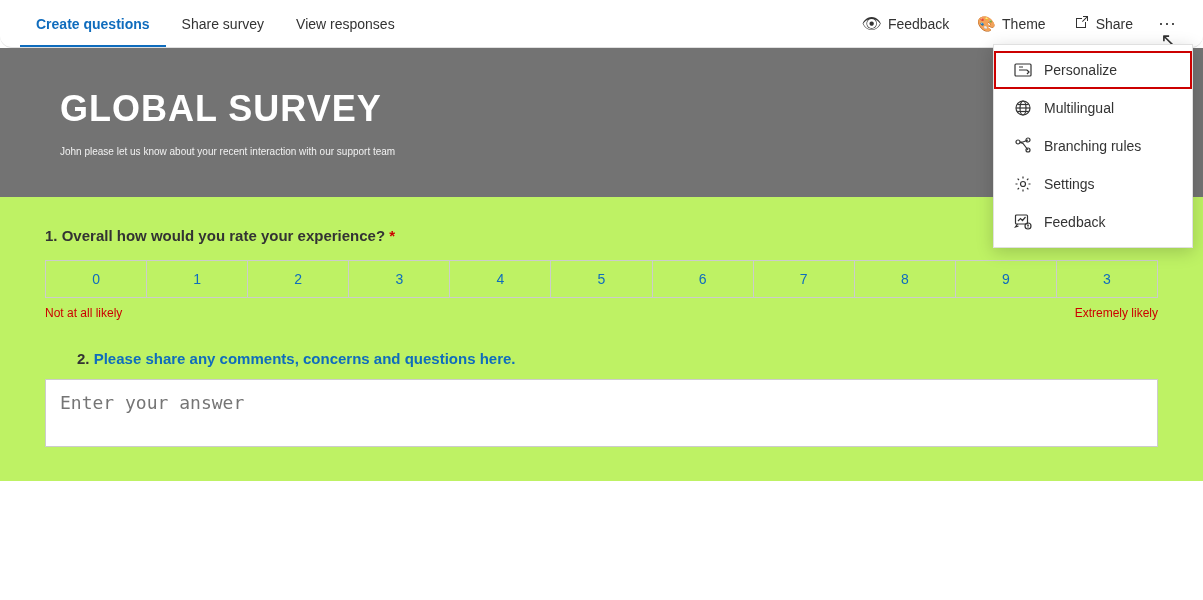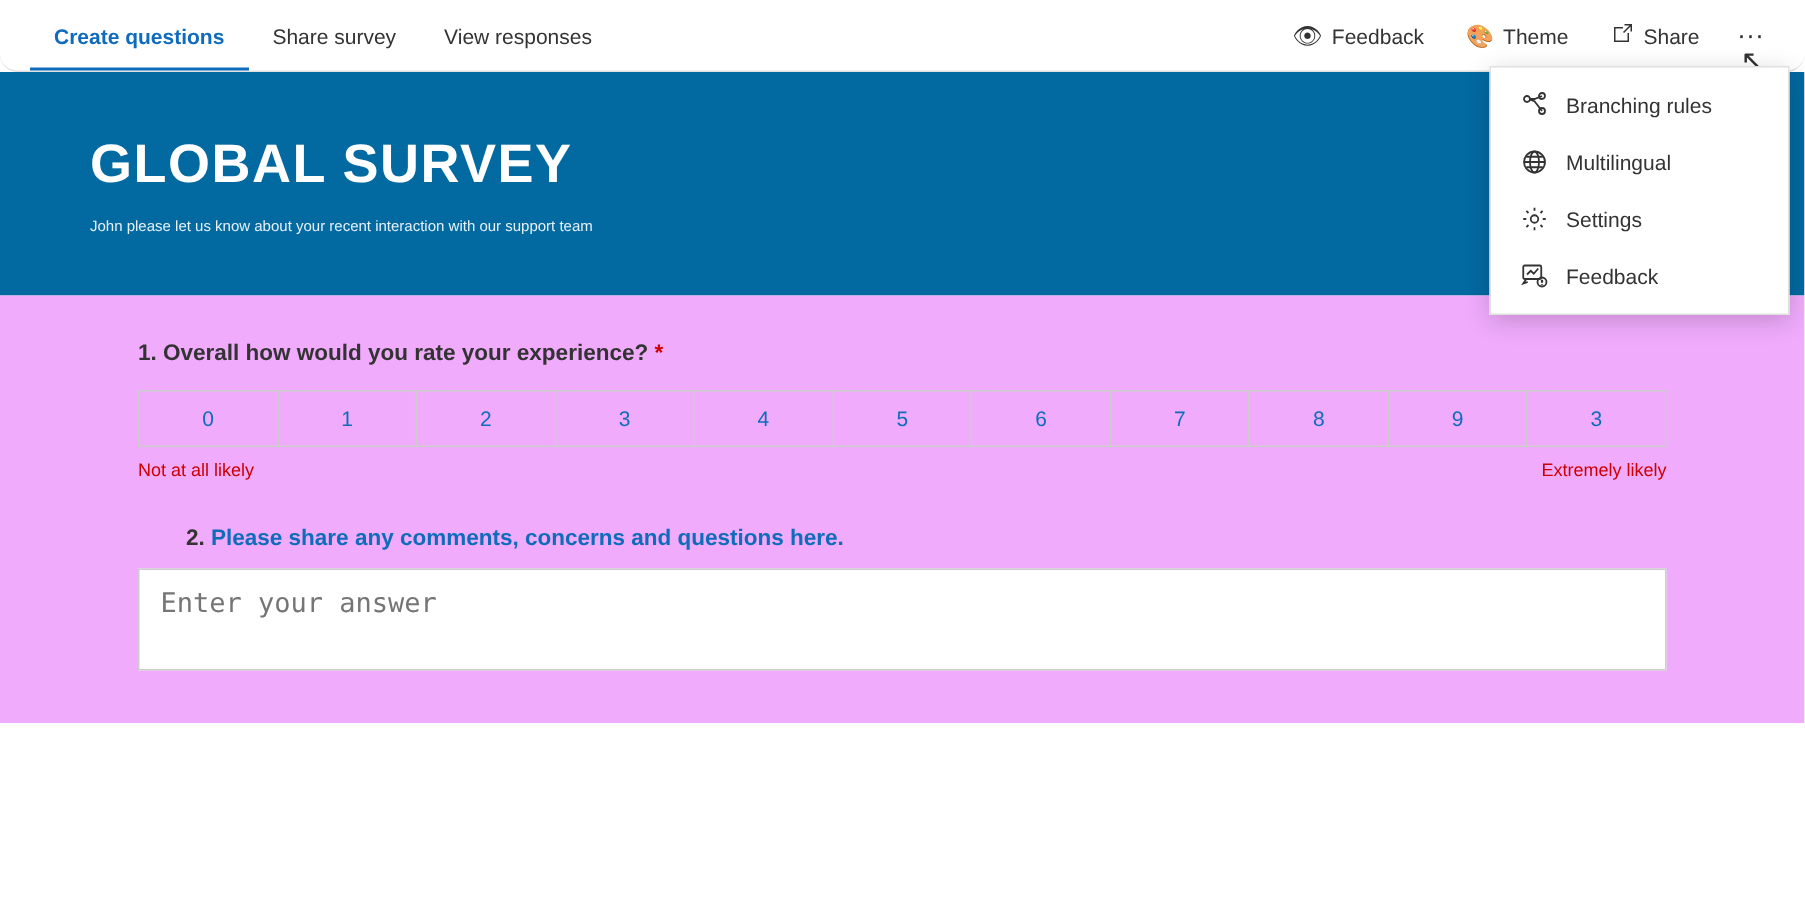--- a/index.html
+++ b/index.html
@@ -69,39 +69,39 @@
       justify-content: center;
       cursor: pointer;
       font-size: 18px;
       color: #333;
       background: none;
       border: none;
     }
 
     
     .survey-banner {
-      background: #0369a1;
+      background: #737373;
       padding: 40px 60px;
       color: white;
     }
     .survey-title {
       font-size: 36px;
       font-weight: 700;
       letter-spacing: 1px;
       margin-bottom: 16px;
     }
     .survey-desc {
       font-size: 10px;
       opacity: 0.9;
     }
 
     
     .questions-area {
-      padding: 30px 92px;
-      background: #f0abfc;
+      padding: 30px 45px;
+      background: #bef264;
     }
 
     
     .question-label {
       font-size: 15px;
       font-weight: 600;
       color: #333;
       margin-bottom: 16px;
     }
     .question-label .required {
@@ -239,44 +239,54 @@
       <span>Share</span>
     </button>
 
     <button class="more-btn">
       <span>···</span>
     </button>
   </div>
 
   <div class="dropdown-menu">
 
-
-    <div class="dropdown-item">
-      <span class="dropdown-icon">
-        <svg width="18" height="18" viewBox="0 0 18 18" fill="none">
-          <circle cx="4" cy="5" r="2" stroke="#333" stroke-width="1.2" fill="none"></circle>
-          <circle cx="14" cy="3" r="2" stroke="#333" stroke-width="1.2" fill="none"></circle>
-          <circle cx="14" cy="13" r="2" stroke="#333" stroke-width="1.2" fill="none"></circle>
-          <path d="M6 5h3l5-2M6 5.5l3 1 5 6.5" stroke="#333" stroke-width="1.2" fill="none"></path>
-        </svg>
-      </span>
-      <span>Branching rules</span>
+    <div class="dropdown-item highlighted">
+      <span class="dropdown-icon">
+        <svg width="18" height="18" viewBox="0 0 18 18" fill="none">
+          <rect x="1" y="3" width="16" height="12" rx="1" stroke="#333" stroke-width="1.2" fill="none"></rect>
+          <path d="M5 9h8M5 6h4" stroke="#333" stroke-width="1.2"></path>
+          <path d="M13 13l2-2-2-2" stroke="#333" stroke-width="1.2" fill="none"></path>
+        </svg>
+      </span>
+      <span>Personalize</span>
     </div>
 
     <div class="dropdown-item">
       <span class="dropdown-icon">
         <svg width="18" height="18" viewBox="0 0 18 18" fill="none">
           <circle cx="9" cy="9" r="7" stroke="#333" stroke-width="1.2" fill="none"></circle>
           <ellipse cx="9" cy="9" rx="3" ry="7" stroke="#333" stroke-width="1.2" fill="none"></ellipse>
           <line x1="2" y1="9" x2="16" y2="9" stroke="#333" stroke-width="1.2"></line>
           <line x1="3.5" y1="5.5" x2="14.5" y2="5.5" stroke="#333" stroke-width="1.2"></line>
           <line x1="3.5" y1="12.5" x2="14.5" y2="12.5" stroke="#333" stroke-width="1.2"></line>
         </svg>
       </span>
       <span>Multilingual</span>
+    </div>
+
+    <div class="dropdown-item">
+      <span class="dropdown-icon">
+        <svg width="18" height="18" viewBox="0 0 18 18" fill="none">
+          <circle cx="4" cy="5" r="2" stroke="#333" stroke-width="1.2" fill="none"></circle>
+          <circle cx="14" cy="3" r="2" stroke="#333" stroke-width="1.2" fill="none"></circle>
+          <circle cx="14" cy="13" r="2" stroke="#333" stroke-width="1.2" fill="none"></circle>
+          <path d="M6 5h3l5-2M6 5.5l3 1 5 6.5" stroke="#333" stroke-width="1.2" fill="none"></path>
+        </svg>
+      </span>
+      <span>Branching rules</span>
     </div>
 
     <div class="dropdown-item">
       <span class="dropdown-icon">
         <svg width="18" height="18" viewBox="0 0 18 18" fill="none">
           <circle cx="9" cy="9" r="2.5" stroke="#333" stroke-width="1.2" fill="none"></circle>
           <path d="M9 1.5v2M9 14.5v2M1.5 9h2M14.5 9h2M3.6 3.6l1.4 1.4M13 13l1.4 1.4M3.6 14.4l1.4-1.4M13 5l1.4-1.4" stroke="#333" stroke-width="1.2"></path>
         </svg>
       </span>
       <span>Settings</span>

